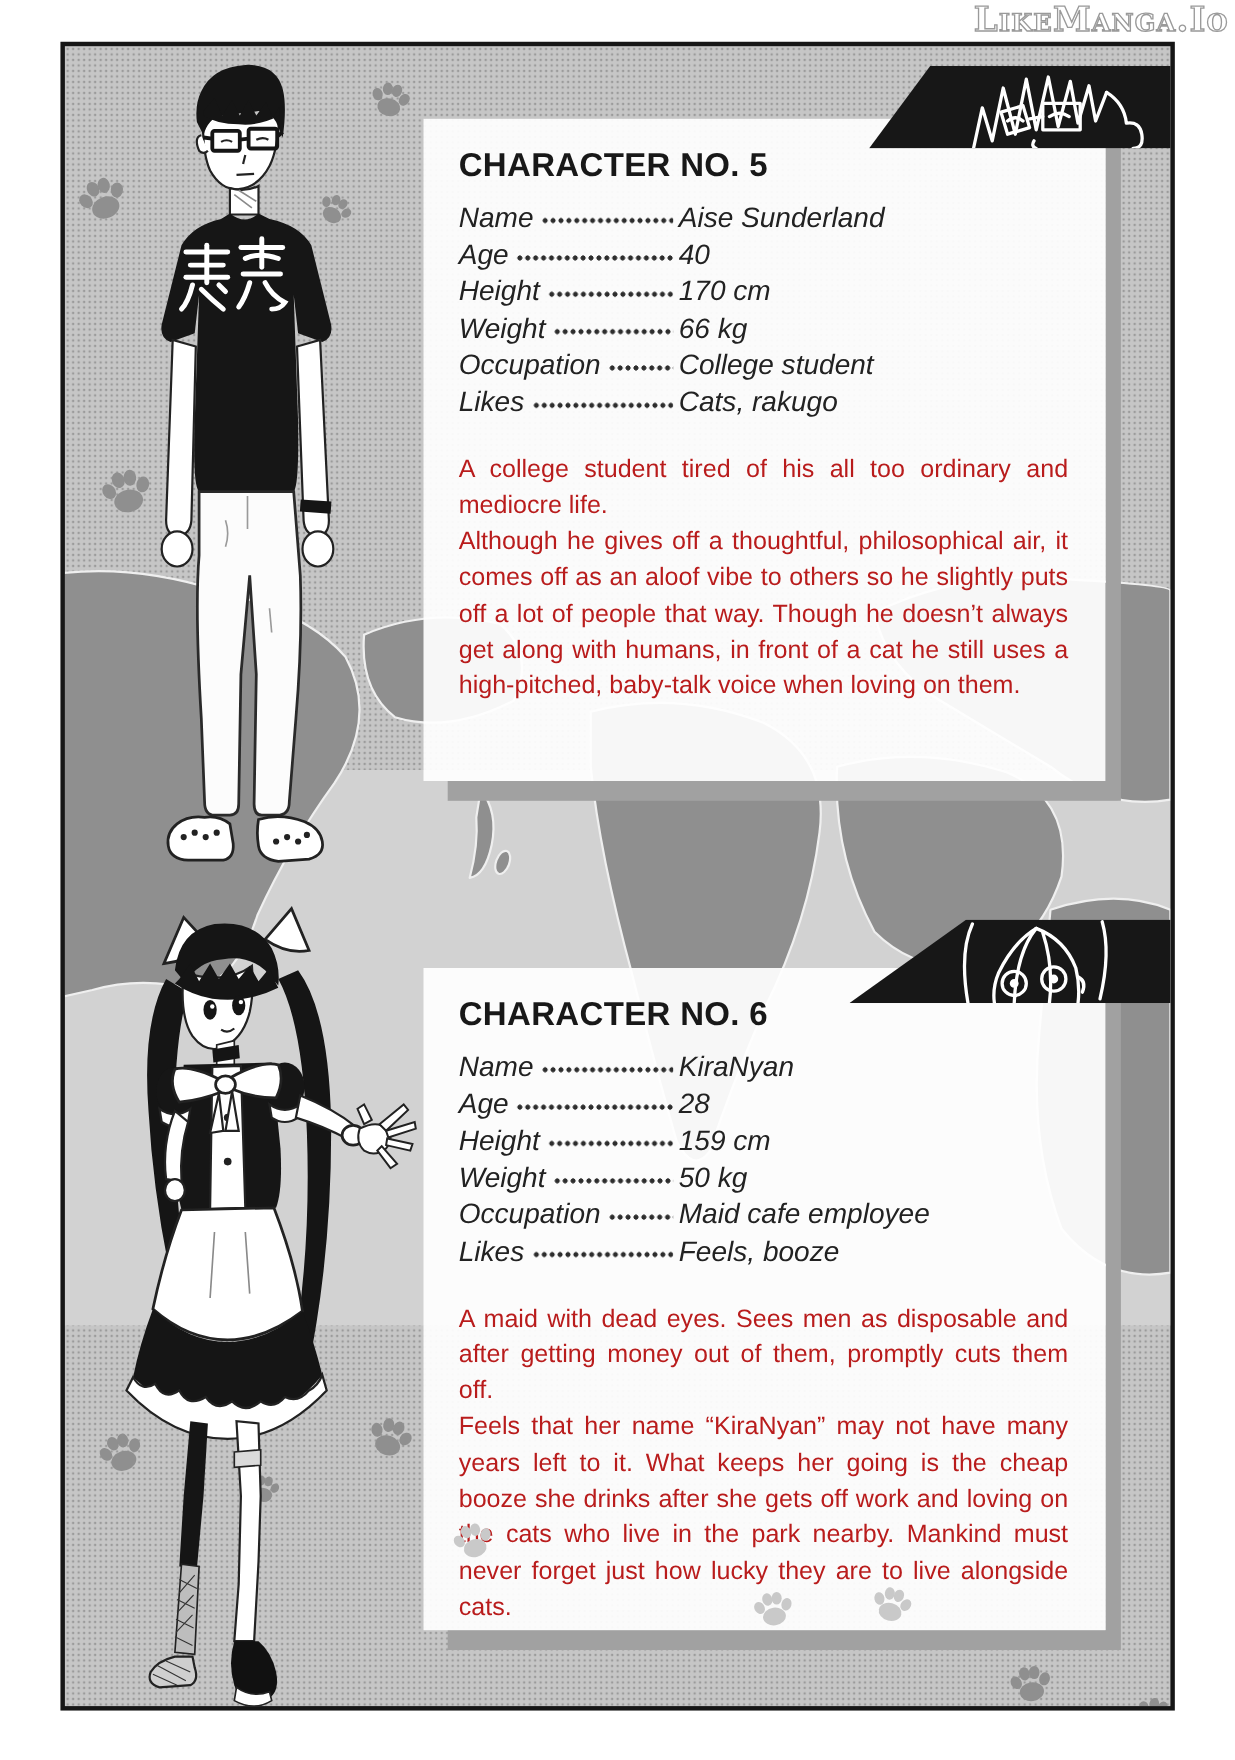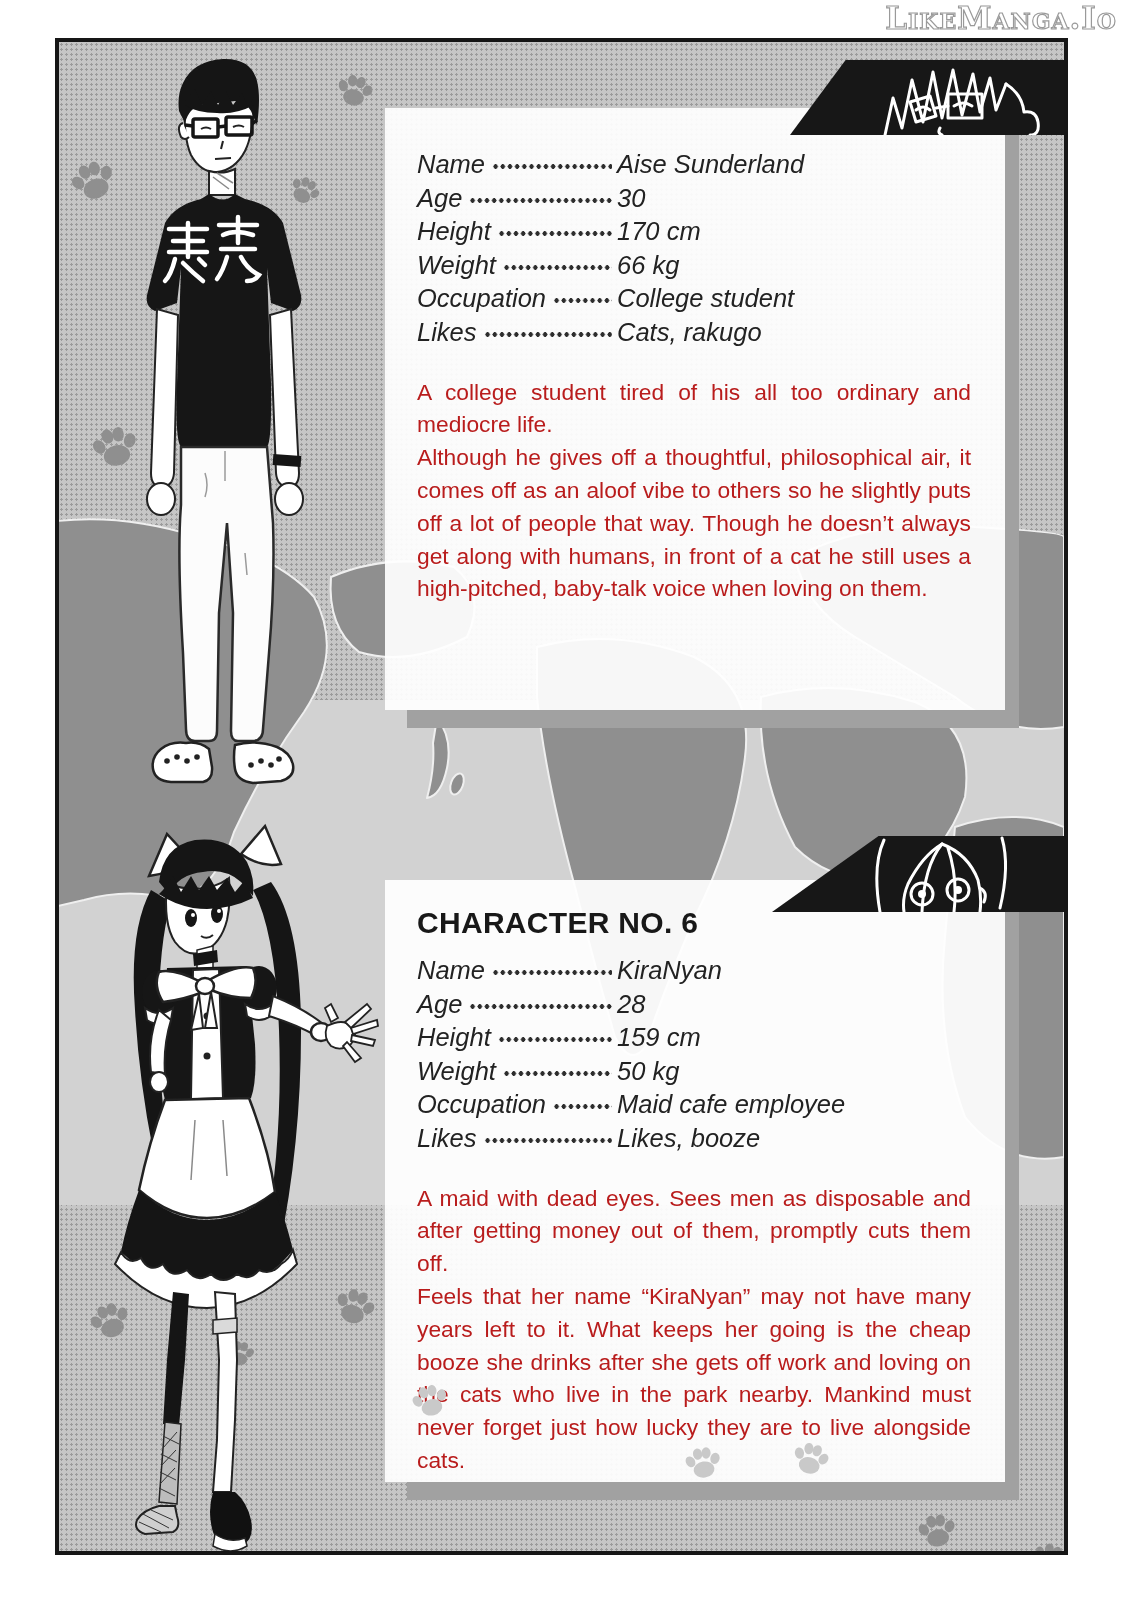--- a/index.html
+++ b/index.html
@@ -234,34 +234,35 @@
     <path d="M158,500 L182,498 L182,512 L158,514 Z" fill="#dadada" stroke="#222" stroke-width="1.5"></path>
 
     <path d="M104,686 Q88,690 82,700 Q78,710 90,714 L118,712 Q126,708 122,696 L120,686 Z" fill="#cfcfcf" stroke="#222" stroke-width="2"></path>
     <path d="M88,694 L114,708 M96,690 L118,700 M84,702 L106,712" stroke="#333" stroke-width="1" fill="none"></path>
     <path d="M158,672 Q152,692 158,712 Q164,730 186,726 Q200,720 196,700 Q192,682 180,672 Z" fill="#111"></path>
     <path d="M160,714 Q174,724 190,718 L192,726 Q176,736 158,726 Z" fill="#fff" stroke="#222" stroke-width="1.5"></path>
   </svg>
 
   <div class="card card1">
     <div class="card-inner">
+      <h2 class="ctitle">CHARACTER NO. 5</h2>
       <div class="fields">
         <div class="frow">
             <span class="lblwrap">
               <span class="flbl">Name</span>
               <span class="dots"></span>
             </span>
             <span class="fval">Aise Sunderland</span>
           </div>
         <div class="frow">
             <span class="lblwrap">
               <span class="flbl">Age</span>
               <span class="dots"></span>
             </span>
-            <span class="fval">30</span>
+            <span class="fval">40</span>
           </div>
         <div class="frow">
             <span class="lblwrap">
               <span class="flbl">Height</span>
               <span class="dots"></span>
             </span>
             <span class="fval">170 cm</span>
           </div>
         <div class="frow">
             <span class="lblwrap">
@@ -329,21 +330,21 @@
               <span class="flbl">Occupation</span>
               <span class="dots"></span>
             </span>
             <span class="fval">Maid cafe employee</span>
           </div>
         <div class="frow">
             <span class="lblwrap">
               <span class="flbl">Likes</span>
               <span class="dots"></span>
             </span>
-            <span class="fval">Likes, booze</span>
+            <span class="fval">Feels, booze</span>
           </div>
       </div>
       <div class="bio">
         <p>A maid with dead eyes. Sees men as disposable and after getting money out of them, promptly cuts them off.</p>
         <p>Feels that her name “KiraNyan” may not have many years left to it. What keeps her going is the cheap booze she drinks after she gets off work and loving on the cats who live in the park nearby. Mankind must never forget just how lucky they are to live alongside cats.</p>
       </div>
     </div>
   </div>
 
   <div class="banner banner1">

